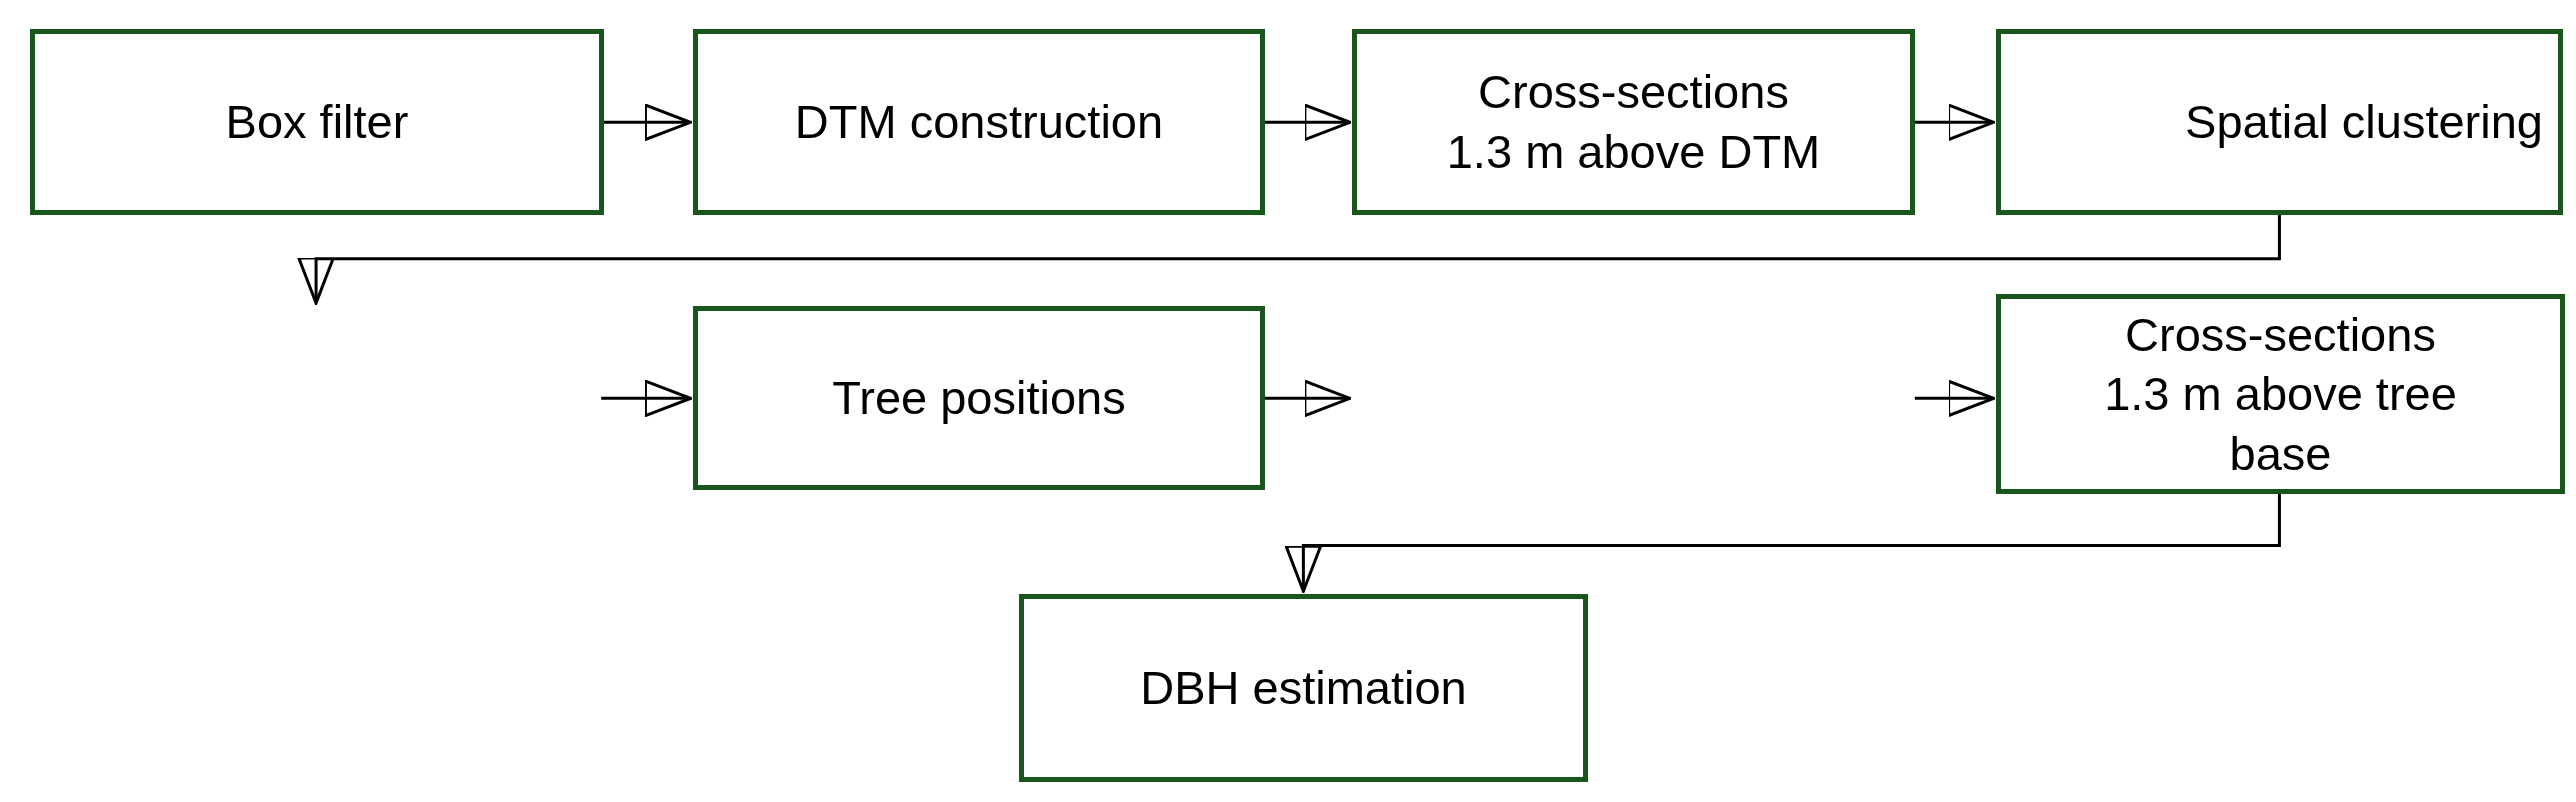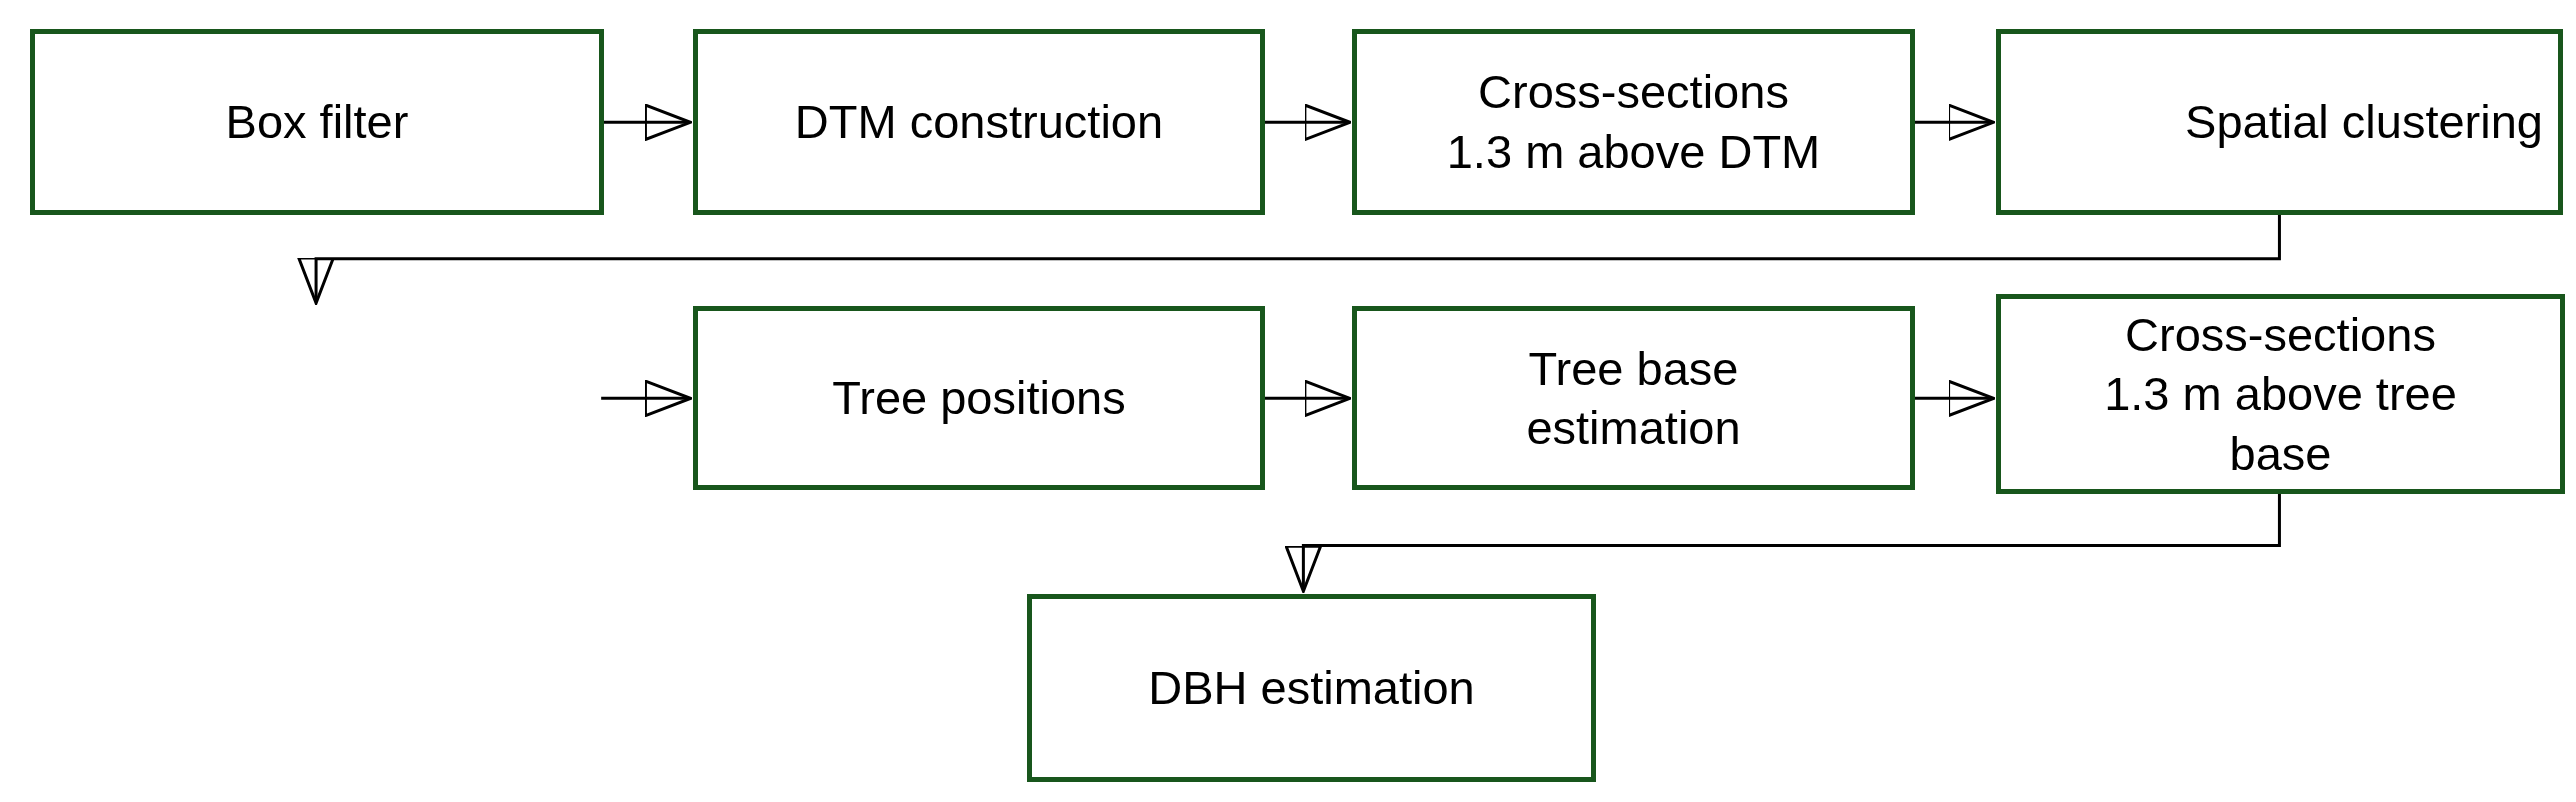--- a/index.html
+++ b/index.html
@@ -77,28 +77,24 @@
     <span class="label">Cross-sections
 1.3 m above DTM</span>
   </div>
   <div class="node" style="left:1996px; top:28.5px; width:567px; height:186px;justify-content:flex-end;">
     <span class="label">Spatial clustering</span>
   </div>
 
   <div class="node" style="left:693px; top:306px; width:572px; height:184px;">
     <span class="label">Tree positions</span>
   </div>
-  <div class="node" style="left:1352px; top:306px; width:563px; height:184px;">
-    <span class="label">Tree base
-estimation</span>
-  </div>
   <div class="node" style="left:1996px; top:294px; width:569px; height:200px;">
     <span class="label">Cross-sections
 1.3 m above tree
 base</span>
   </div>
 
-  <div class="node" style="left:1019px; top:594px; width:569px; height:188px;margin-left:8px;">
+  <div class="node" style="left:1019px; top:594px; width:569px; height:188px;">
     <span class="label">DBH estimation</span>
   </div>
 
 </div>
 
 
 </body></html>

